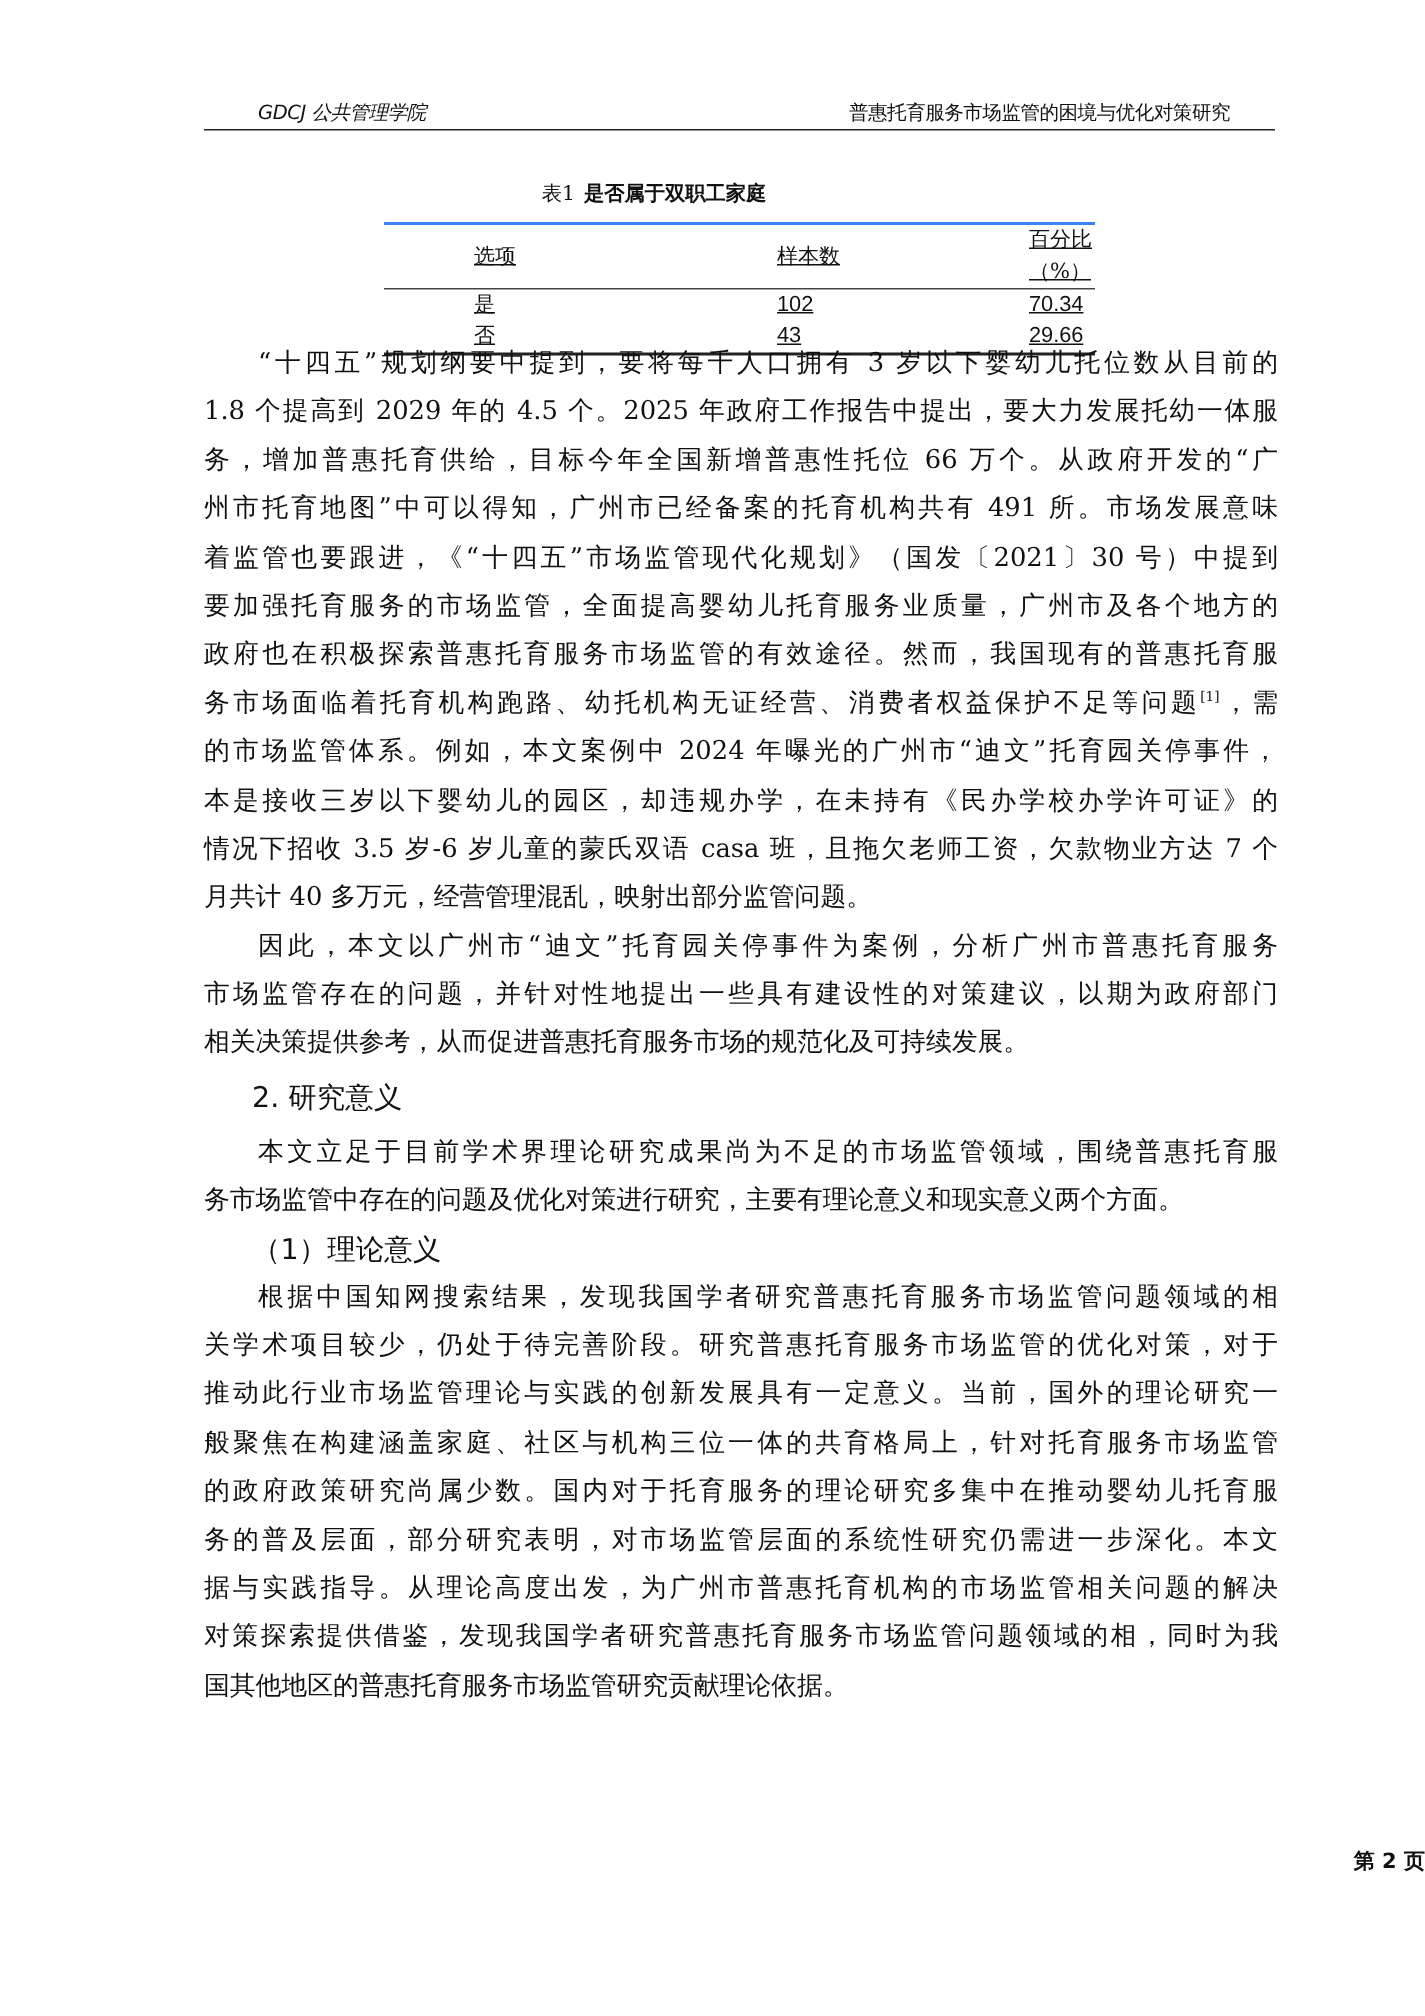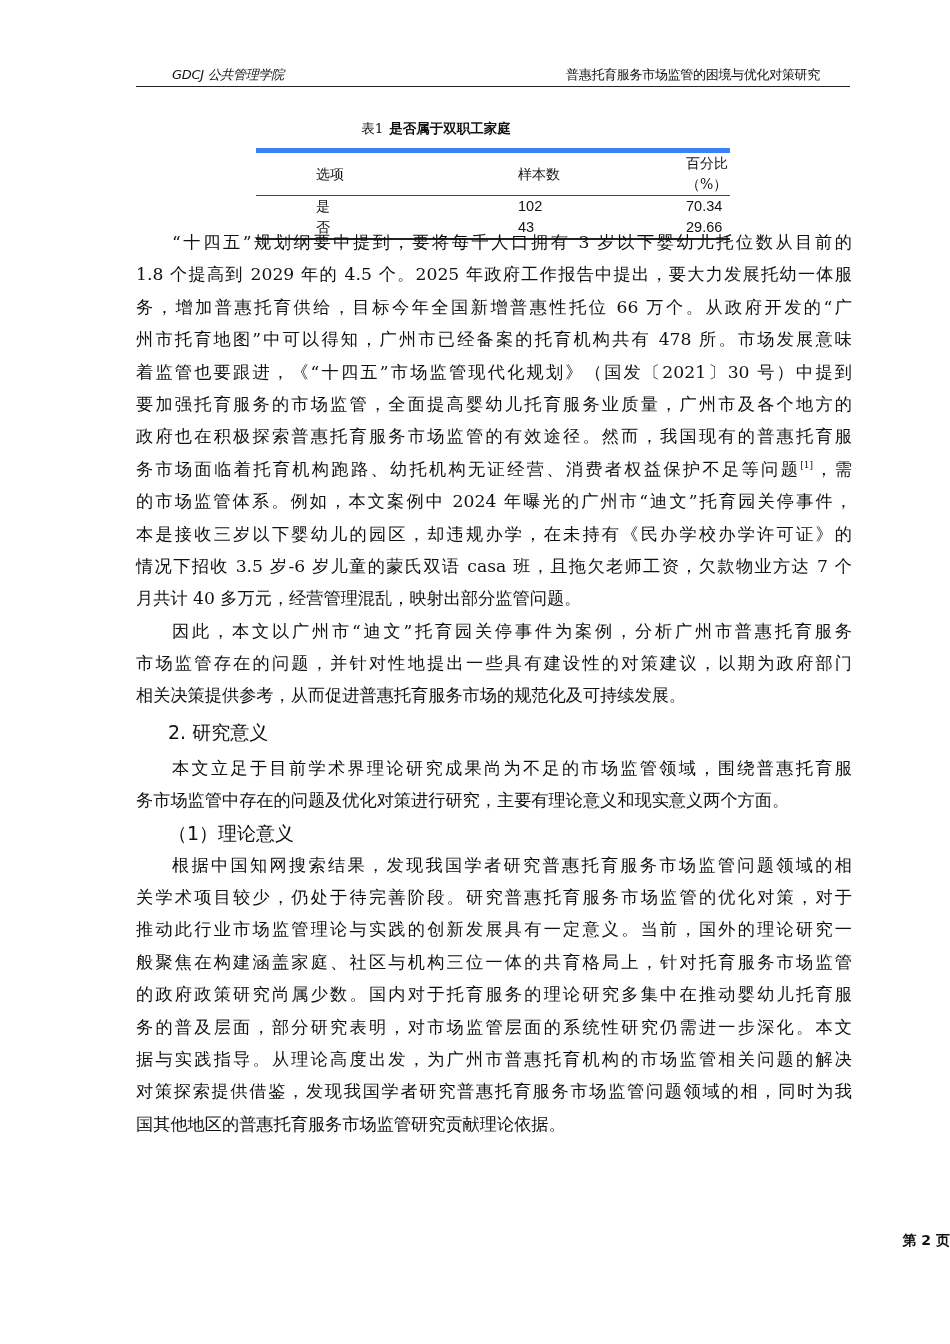--- a/index.html
+++ b/index.html
@@ -8,21 +8,21 @@
   .page-header { position: absolute; left: 136px; top: 66px; width: 714px; height: 20px;
                  border-bottom: 1.5px solid #222; }
   .hdr-left { position: absolute; left: 36px; top: 0; font-family: "DejaVu Sans", "Liberation Sans", sans-serif;
               font-size: 13px; letter-spacing: -0.3px; font-style: italic; }
   .hdr-right { position: absolute; right: 30px; top: 0; font-family: "DejaVu Sans", "Liberation Sans", sans-serif;
                font-size: 13px; letter-spacing: -0.3px; }
   .table-caption { position: absolute; left: 0; width: 776px; top: 120px; text-align: center;
                    font-size: 13.5px; margin-left: 48px; }
   .table-caption .cap-title { font-family: "DejaVu Sans", "Liberation Sans", sans-serif; font-weight: bold; margin-left: 6px; }
   .data-table { position: absolute; left: 256px; top: 148px; width: 474px; border-collapse: collapse;
-                border-top: 5px solid #3b82f6; border-bottom: 2px solid #222; font-size: 14px; }
+                border-top: 2px solid #3b82f6; border-bottom: 2px solid #222; font-size: 14px; text-decoration: underline; }
   .data-table th, .data-table td { padding: 0; height: 21px; line-height: 21px; font-weight: normal; text-align: left; }
   .data-table thead tr { border-bottom: 1px solid #444; }
   .data-table th { font-family: "DejaVu Serif", serif; }
   .data-table td.num { font-family: "Liberation Sans", sans-serif; font-size: 14.5px; }
   .c1 { width: 202px; padding-left: 60px !important; }
   .c2 { width: 168px; }
   .c3 { }
   .body-text { position: absolute; left: 136px; width: 716px; top: 226px; font-size: 17.2px; }
   .line { height: 32.4px; line-height: 32.4px; white-space: nowrap; text-align: justify; text-align-last: justify; }
   .line.last { text-align-last: left; }
@@ -66,21 +66,21 @@
       <td class="c3 num">29.66</td>
     </tr>
   </tbody>
 </table>
 
 <div class="body-text">
   <div>
     <div class="line indent">“十四五”规划纲要中提到，要将每千人口拥有 3 岁以下婴幼儿托位数从目前的</div>
     <div class="line">1.8 个提高到 2029 年的 4.5 个。2025 年政府工作报告中提出，要大力发展托幼一体服</div>
     <div class="line">务，增加普惠托育供给，目标今年全国新增普惠性托位 66 万个。从政府开发的“广</div>
-    <div class="line">州市托育地图”中可以得知，广州市已经备案的托育机构共有 478 所。市场发展意味</div>
+    <div class="line">州市托育地图”中可以得知，广州市已经备案的托育机构共有 491 所。市场发展意味</div>
     <div class="line">着监管也要跟进，《“十四五”市场监管现代化规划》（国发〔2021〕30 号）中提到</div>
     <div class="line">要加强托育服务的市场监管，全面提高婴幼儿托育服务业质量，广州市及各个地方的</div>
     <div class="line">政府也在积极探索普惠托育服务市场监管的有效途径。然而，我国现有的普惠托育服</div>
     <div class="line"><span>务市场面临着托育机构跑路、幼托机构无证经营、消费者权益保护不足等问题</span><sup>[1]</sup><span>，需</span></div>
     <div class="line">的市场监管体系。例如，本文案例中 2024 年曝光的广州市“迪文”托育园关停事件，</div>
     <div class="line">本是接收三岁以下婴幼儿的园区，却违规办学，在未持有《民办学校办学许可证》的</div>
     <div class="line">情况下招收 3.5 岁-6 岁儿童的蒙氏双语 casa 班，且拖欠老师工资，欠款物业方达 7 个</div>
     <div class="line last">月共计 40 多万元，经营管理混乱，映射出部分监管问题。</div>
   </div>
 

